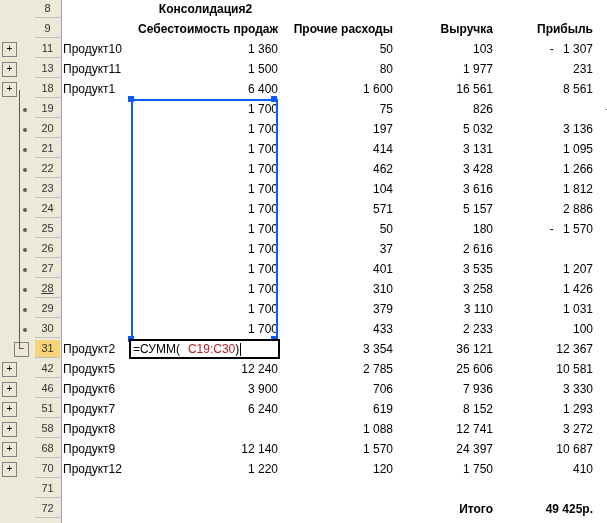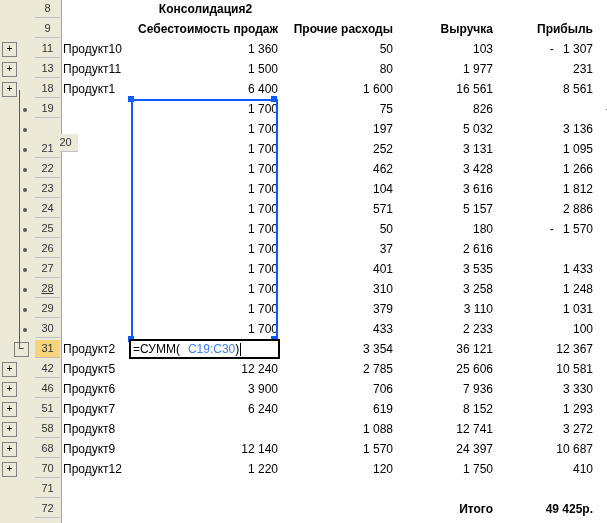--- a/index.html
+++ b/index.html
@@ -119,21 +119,21 @@
   .edit-cell {
     position: absolute;
     border: 2px solid #000;
     background: #fff;
     height: 16px;
     line-height: 16px;
     padding-left: 2px;
     font-size: 12px;
     font-family: Arial, sans-serif;
   }
-  .edit-ref { color: #3b82f6; padding-left: 8px; }
+  .edit-ref { color: #b91c1c; padding-left: 8px; }
   .caret {
     display: inline-block;
     width: 1px;
     height: 13px;
     background: #000;
     vertical-align: middle;
     margin-left: 1px;
   }
   .itogo-row .c-d { font-weight: bold; }
   .itogo-row .c-e { font-weight: bold; }
@@ -167,21 +167,21 @@
     <div class="outline-dot" style="top: 328px;"></div>
     <div class="outline-line" style="top: 90px; height: 259px;"></div>
   </div>
 <div class="rownum-col">
     <div class="rownum" style="top: 0px;">8</div>
     <div class="rownum" style="top: 20px;">9</div>
     <div class="rownum" style="top: 40px;">11</div>
     <div class="rownum" style="top: 60px;">13</div>
     <div class="rownum" style="top: 80px;">18</div>
     <div class="rownum" style="top: 100px;">19</div>
-    <div class="rownum" style="top: 134px; margin-left: 18px;">20</div>
+    <div class="rownum" style="top: 120px;">20</div>
     <div class="rownum" style="top: 140px;">21</div>
     <div class="rownum" style="top: 160px;">22</div>
     <div class="rownum" style="top: 180px;">23</div>
     <div class="rownum" style="top: 200px;">24</div>
     <div class="rownum" style="top: 220px;">25</div>
     <div class="rownum" style="top: 240px;">26</div>
     <div class="rownum" style="top: 260px;">27</div>
     <div class="rownum" style="top: 280px; text-decoration: underline;">28</div>
     <div class="rownum" style="top: 300px;">29</div>
     <div class="rownum" style="top: 320px;">30</div>
@@ -233,21 +233,21 @@
       <div class="cell c-e" style="text-align: right; padding-left: 48px;"><span class="neg-dash">-</span><span> 949</span></div>
     </div>
     <div class="row" style="top: 120px;">
       <div class="cell c-b">1 700</div>
       <div class="cell c-c">197</div>
       <div class="cell c-d">5 032</div>
       <div class="cell c-e">3 136</div>
     </div>
     <div class="row" style="top: 140px;">
       <div class="cell c-b">1 700</div>
-      <div class="cell c-c">252</div>
+      <div class="cell c-c">414</div>
       <div class="cell c-d">3 131</div>
       <div class="cell c-e">1 095</div>
     </div>
     <div class="row" style="top: 160px;">
       <div class="cell c-b">1 700</div>
       <div class="cell c-c">462</div>
       <div class="cell c-d">3 428</div>
       <div class="cell c-e">1 266</div>
     </div>
     <div class="row" style="top: 180px;">
@@ -270,27 +270,27 @@
     </div>
     <div class="row" style="top: 240px;">
       <div class="cell c-b">1 700</div>
       <div class="cell c-c">37</div>
       <div class="cell c-d">2 616</div>
     </div>
     <div class="row" style="top: 260px;">
       <div class="cell c-b">1 700</div>
       <div class="cell c-c">401</div>
       <div class="cell c-d">3 535</div>
-      <div class="cell c-e">1 433</div>
+      <div class="cell c-e">1 207</div>
     </div>
     <div class="row" style="top: 280px;">
       <div class="cell c-b">1 700</div>
       <div class="cell c-c">310</div>
       <div class="cell c-d">3 258</div>
-      <div class="cell c-e">1 248</div>
+      <div class="cell c-e">1 426</div>
     </div>
     <div class="row" style="top: 300px;">
       <div class="cell c-b">1 700</div>
       <div class="cell c-c">379</div>
       <div class="cell c-d">3 110</div>
       <div class="cell c-e">1 031</div>
     </div>
     <div class="row" style="top: 320px;">
       <div class="cell c-b">1 700</div>
       <div class="cell c-c">433</div>

